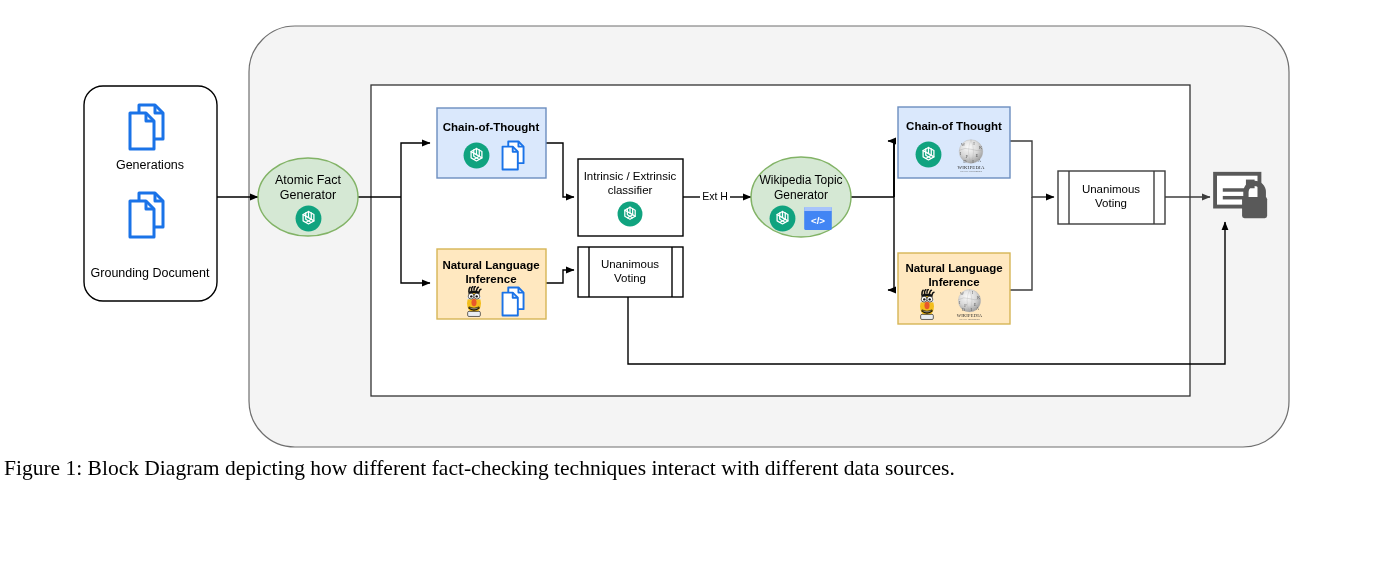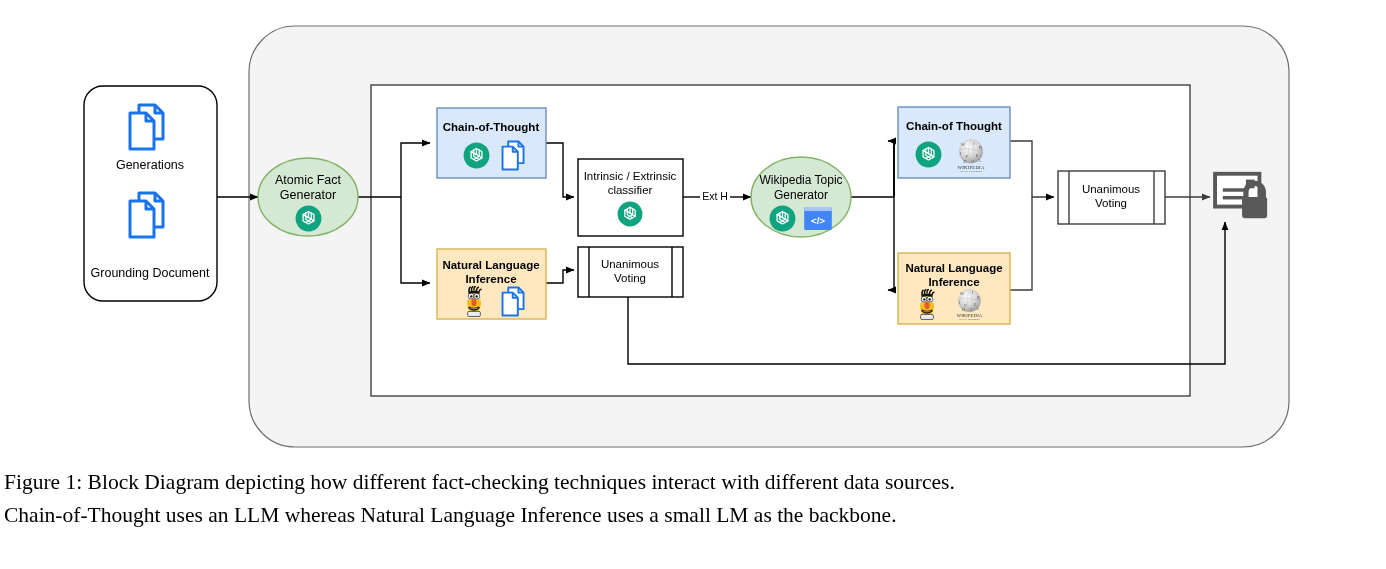--- a/index.html
+++ b/index.html
@@ -1,19 +1,19 @@
 <!DOCTYPE html>
 <html><head>
 <meta charset="utf-8">
 <style>
   html,body{margin:0;padding:0;background:#ffffff;}
   body{width:1386px;height:569px;font-family:"Liberation Sans",sans-serif;position:relative;overflow:hidden;}
   #figure{position:absolute;left:0;top:0;width:1386px;height:460px;}
   #figure svg{display:block;}
-  .caption{position:absolute;left:4px;top:466px;width:1378px;
+  .caption{position:absolute;left:4px;top:452px;width:1378px;
     font-family:"Liberation Serif",serif;font-size:21.5px;line-height:33px;color:#000;}
   .caption div{white-space:nowrap;}
 </style>
 </head>
 <body>
 
 <div id="figure">
 <svg width="1386" height="460" viewBox="0 0 1386 460" xmlns="http://www.w3.org/2000/svg">
   <defs>
     <marker id="arrow" markerWidth="9" markerHeight="9" refX="8" refY="4" orient="auto" markerUnits="userSpaceOnUse">
@@ -244,14 +244,13 @@
   <g>
     <g>
       <use href="#ic-doclock" x="1213" y="168" width="62" height="54"></use>
     </g>
   </g>
 </svg>
 </div>
 
 <div class="caption">
   <div>Figure 1: Block Diagram depicting how different fact-checking techniques interact with different data sources.</div>
-  <div>Chain-of-Thought uses an LLM whereas Natural Language Inference uses a small LM as the backbone.</div>
 </div>
 
 </body></html>

